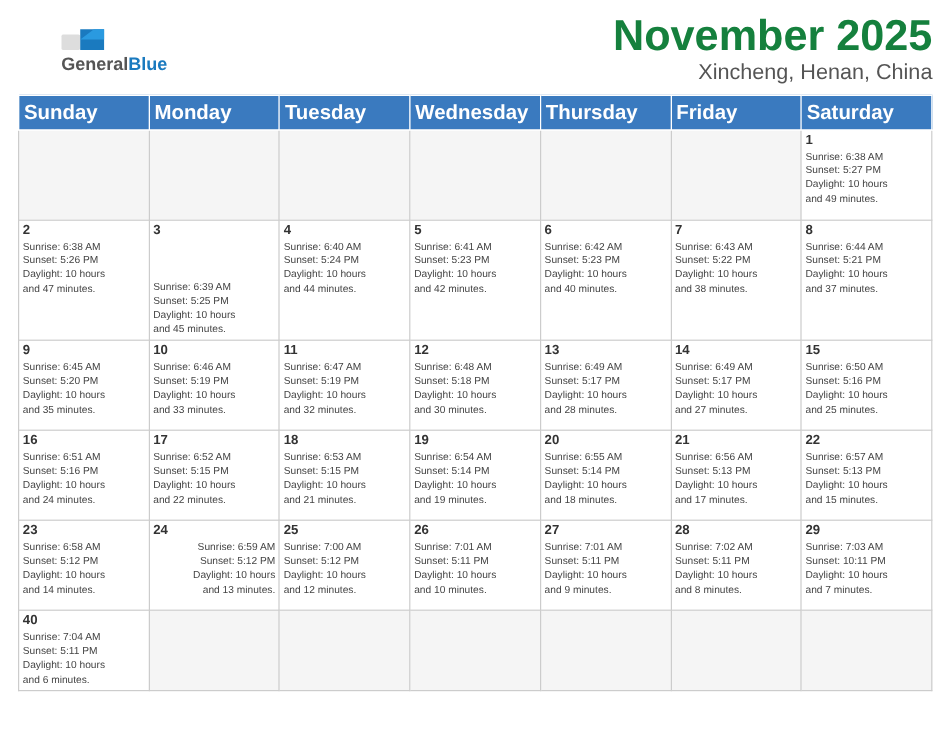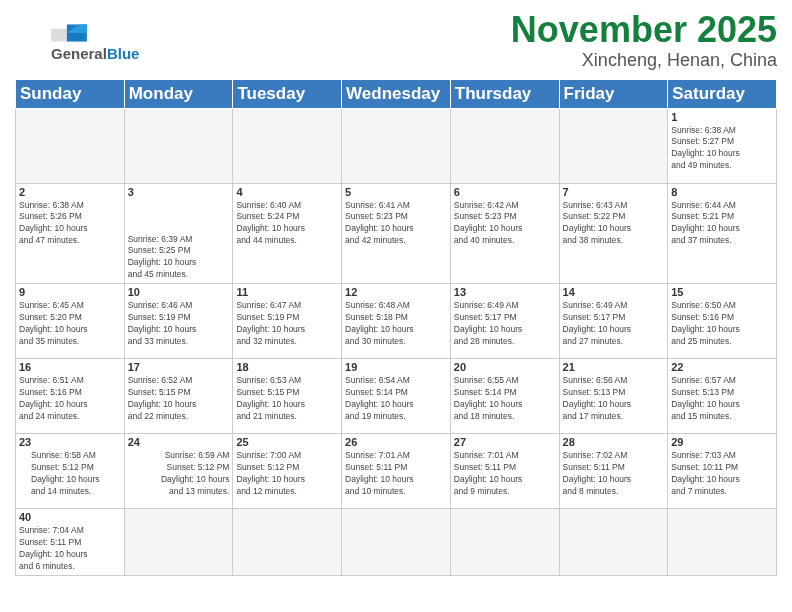--- a/index.html
+++ b/index.html
@@ -288,21 +288,21 @@
             <span class="day-number">22</span>
             <div class="day-info" style="white-space: pre-line;">Sunrise: 6:57 AM
 Sunset: 5:13 PM
 Daylight: 10 hours
 and 15 minutes.</div>
           </td>
         </tr>
         <tr>
           <td>
             <span class="day-number">23</span>
-            <div class="day-info" style="white-space: pre-line; margin-left: 12px;">Sunrise: 6:58 AM
+            <div class="day-info" style="white-space: pre-line;">Sunrise: 6:58 AM
 Sunset: 5:12 PM
 Daylight: 10 hours
 and 14 minutes.</div>
           </td>
           <td>
             <span class="day-number">24</span>
             <div class="day-info" style="white-space: pre-line; text-align: right;">Sunrise: 6:59 AM
 Sunset: 5:12 PM
 Daylight: 10 hours
 and 13 minutes.</div>

